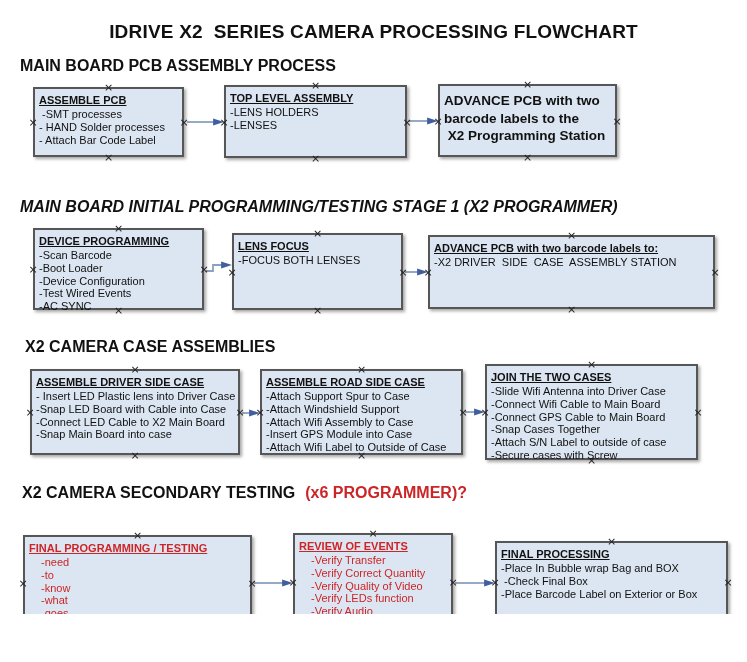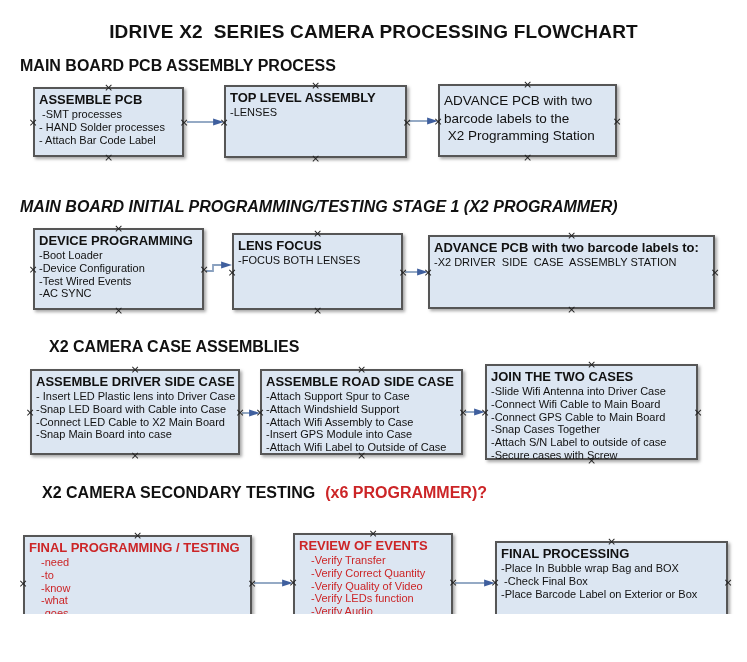--- a/index.html
+++ b/index.html
@@ -8,33 +8,33 @@
     font-family:"Liberation Sans","DejaVu Sans",sans-serif;color:#111;
   }
   .title{
     position:absolute;top:21px;left:0;width:747px;text-align:center;
     font-size:19px;font-weight:bold;white-space:pre;letter-spacing:0.2px;
   }
   .sec-h{position:absolute;font-size:16px;font-weight:bold;white-space:pre;}
   .sec-h .red-part{margin-left:10px;}
   .h1{left:20px;top:57px;text-align:center;}
   .h2{left:20px;top:198px;font-style:italic;}
-  .h3{left:25px;top:338px;margin-left:24px;}
-  .h4{left:42px;top:484px;}
+  .h3{left:25px;top:338px;}
+  .h4{left:22px;top:484px;}
   .red, .red-part{color:var(--red,#cc2527);margin-left:12px;}
   .box{
     position:absolute;box-sizing:border-box;
     background:var(--box-fill,#dce6f2);
     border:2px solid var(--box-border,#565656);
     box-shadow:2px 2px 3px rgba(0,0,0,0.35);
     padding:2px 4px 2px 4px;overflow:visible;
   }
-  .bt{font-size:13px;line-height:14px;font-weight:bold;white-space:pre;margin:2px 0 1px 0;}
+  .bt{font-size:11px;line-height:14px;font-weight:bold;white-space:pre;margin:2px 0 1px 0;text-decoration:underline;}
   .bi{font-size:11px;line-height:12.8px;white-space:pre;}
-  .bl{font-size:13.5px;line-height:17.5px;font-weight:normal;white-space:pre;}
+  .bl{font-size:13.5px;line-height:17.5px;font-weight:bold;white-space:pre;}
   .pt6{padding-top:6px;}
   
   .h{position:absolute;font-size:11px;line-height:1;color:#222;font-weight:400;
      font-family:"DejaVu Sans",sans-serif;pointer-events:none;}
   .h-t{top:-2px;left:50%;transform:translate(-50%,-50%);}
   .h-b{bottom:-2px;left:50%;transform:translate(-50%,50%);}
   .h-l{left:-2px;top:50%;transform:translate(-50%,-50%);}
   .h-r{right:-2px;top:50%;transform:translate(50%,-50%);}
   
   .b1a{left:33px;top:87px;width:151px;height:70px;}
@@ -87,39 +87,41 @@
     <div class="bi">- HAND Solder processes</div>
     <div class="bi">- Attach Bar Code Label</div>
   <span class="h h-t">×</span>
       <span class="h h-b">×</span>
       <span class="h h-l">×</span>
       <span class="h h-r">×</span>
     </div>
 
   <div class="box b1b">
     <div class="bt">TOP LEVEL ASSEMBLY</div>
+    <div class="bi">-LENS HOLDERS</div>
     <div class="bi">-LENSES</div>
   <span class="h h-t">×</span>
       <span class="h h-b">×</span>
       <span class="h h-l">×</span>
       <span class="h h-r">×</span>
     </div>
 
   <div class="box b1c pt6">
     <div class="bl">ADVANCE PCB with two</div>
     <div class="bl">barcode labels to the</div>
     <div class="bl"> X2 Programming Station</div>
   <span class="h h-t">×</span>
       <span class="h h-b">×</span>
       <span class="h h-l">×</span>
       <span class="h h-r">×</span>
     </div>
 
   <div class="box b2a">
     <div class="bt">DEVICE PROGRAMMING</div>
+    <div class="bi">-Scan Barcode</div>
     <div class="bi">-Boot Loader</div>
     <div class="bi">-Device Configuration</div>
     <div class="bi">-Test Wired Events</div>
     <div class="bi">-AC SYNC</div>
   <span class="h h-t">×</span>
       <span class="h h-b">×</span>
       <span class="h h-l">×</span>
       <span class="h h-r">×</span>
     </div>
 

